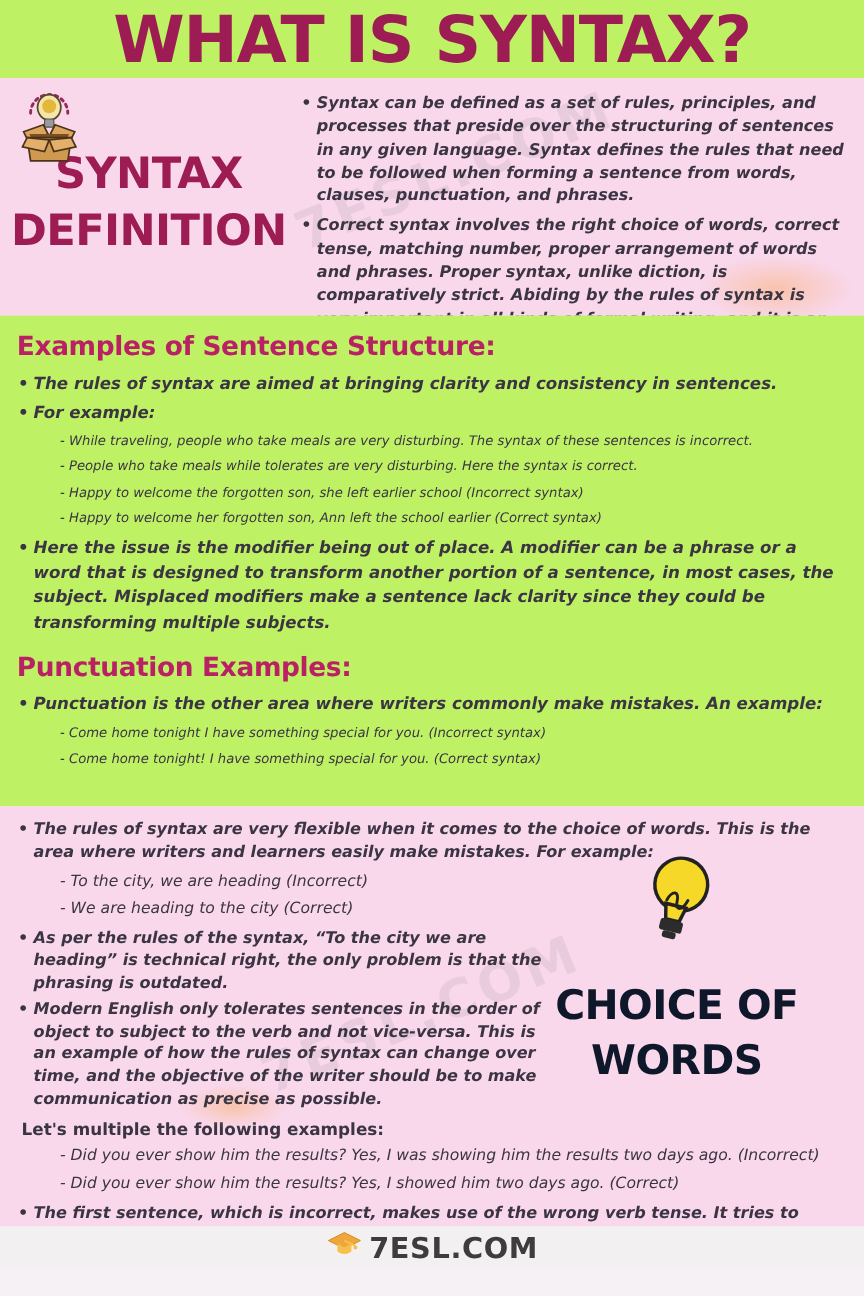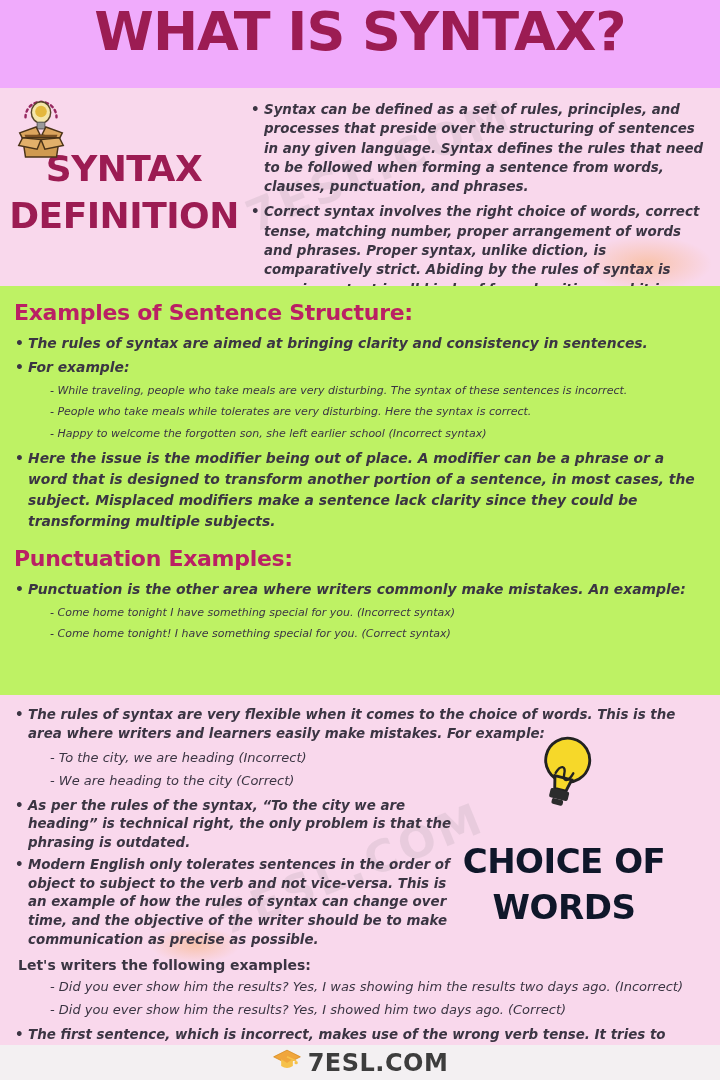--- a/index.html
+++ b/index.html
@@ -4,21 +4,21 @@
 <style>
   * { margin:0; padding:0; box-sizing:border-box; }
   html,body { width:720px; height:1080px; overflow:hidden; }
   body {
     font-family:"DejaVu Sans","Liberation Sans",sans-serif;
     color:#3b3543; background:#f6f1f4;
   }
   .section { position:relative; width:720px; overflow:hidden; }
 
   
-  .header { height:88px; background:#f0abfc; display:flex; align-items:flex-start; justify-content:center; }
+  .header { height:65px; background:#bef264; display:flex; align-items:flex-end; justify-content:center; }
   .main-title {
     font-size:54px; font-weight:bold; letter-spacing:-1px;
     color:#9c1c53; text-align:center;
   }
 
   
   .def { height:198px; background:#f9d8ec; display:flex; }
   .def-left { width:248px; position:relative; flex:none; }
   .box-icon { position:absolute; top:6px; left:10px; }
   .def-title { margin-top:58px; text-align:center; color:#9c1c53; font-weight:bold; font-size:36px; line-height:1.3; letter-spacing:-0.5px; }
@@ -100,20 +100,21 @@
 <div class="section white">
   <div class="sec-heading">Examples of Sentence Structure:</div>
   <ul class="bullets">
     <li class="b">The rules of syntax are aimed at bringing clarity and consistency in sentences.</li>
     <li class="b">For example:</li>
   </ul>
   <ul class="dashes">
     <li>- While traveling, people who take meals are very disturbing. The syntax of these sentences is incorrect.</li>
     <li>- People who take meals while tolerates are very disturbing. Here the syntax is correct.</li>
     <li>- Happy to welcome the forgotten son, she left earlier school (Incorrect syntax)</li>
+    <li>- Happy to welcome her forgotten son, Ann left the school earlier (Correct syntax)</li>
   </ul>
   <ul class="bullets">
     <li class="b">Here the issue is the modifier being out of place. A modifier can be a phrase or a word that is designed to transform another portion of a sentence, in most cases, the subject. Misplaced modifiers make a sentence lack clarity since they could be transforming multiple subjects.</li>
   </ul>
 
   <div class="sec-heading" style="margin-top:14px;">Punctuation Examples:</div>
   <ul class="bullets">
     <li class="b">Punctuation is the other area where writers commonly make mistakes. An example:</li>
   </ul>
   <ul class="dashes">
@@ -149,21 +150,21 @@
     <li class="b">The rules of syntax are very flexible when it comes to the choice of words. This is the area where writers and learners easily make mistakes. For example:</li>
   </ul>
   <ul class="dashes">
     <li>- To the city, we are heading (Incorrect)</li>
     <li>- We are heading to the city (Correct)</li>
   </ul>
   <ul class="bullets narrow">
     <li class="b">As per the rules of the syntax, “To the city we are heading” is technical right, the only problem is that the phrasing is outdated.</li>
     <li class="b">Modern English only tolerates sentences in the order of object to subject to the verb and not vice-versa. This is an example of how the rules of syntax can change over time, and the objective of the writer should be to make communication as precise as possible.</li>
   </ul>
-  <div class="lead">Let's writers the following examples:</div>
+  <div class="lead">Let's multiple the following examples:</div>
   <ul class="dashes">
     <li>- Did you ever show him the results? Yes, I was showing him the results two days ago. (Incorrect)</li>
     <li>- Did you ever show him the results? Yes, I showed him two days ago. (Correct)</li>
   </ul>
   <ul class="bullets">
     <li class="b">The first sentence, which is incorrect, makes use of the wrong verb tense. It tries to show that something that was concluded in the past is still going on. “Was showing” may also mean that you may still be showing. The term “showed” is a simple past tense indicating that the event took place and is no more.</li>
   </ul>
 </div>
 
 <div class="section footer">

